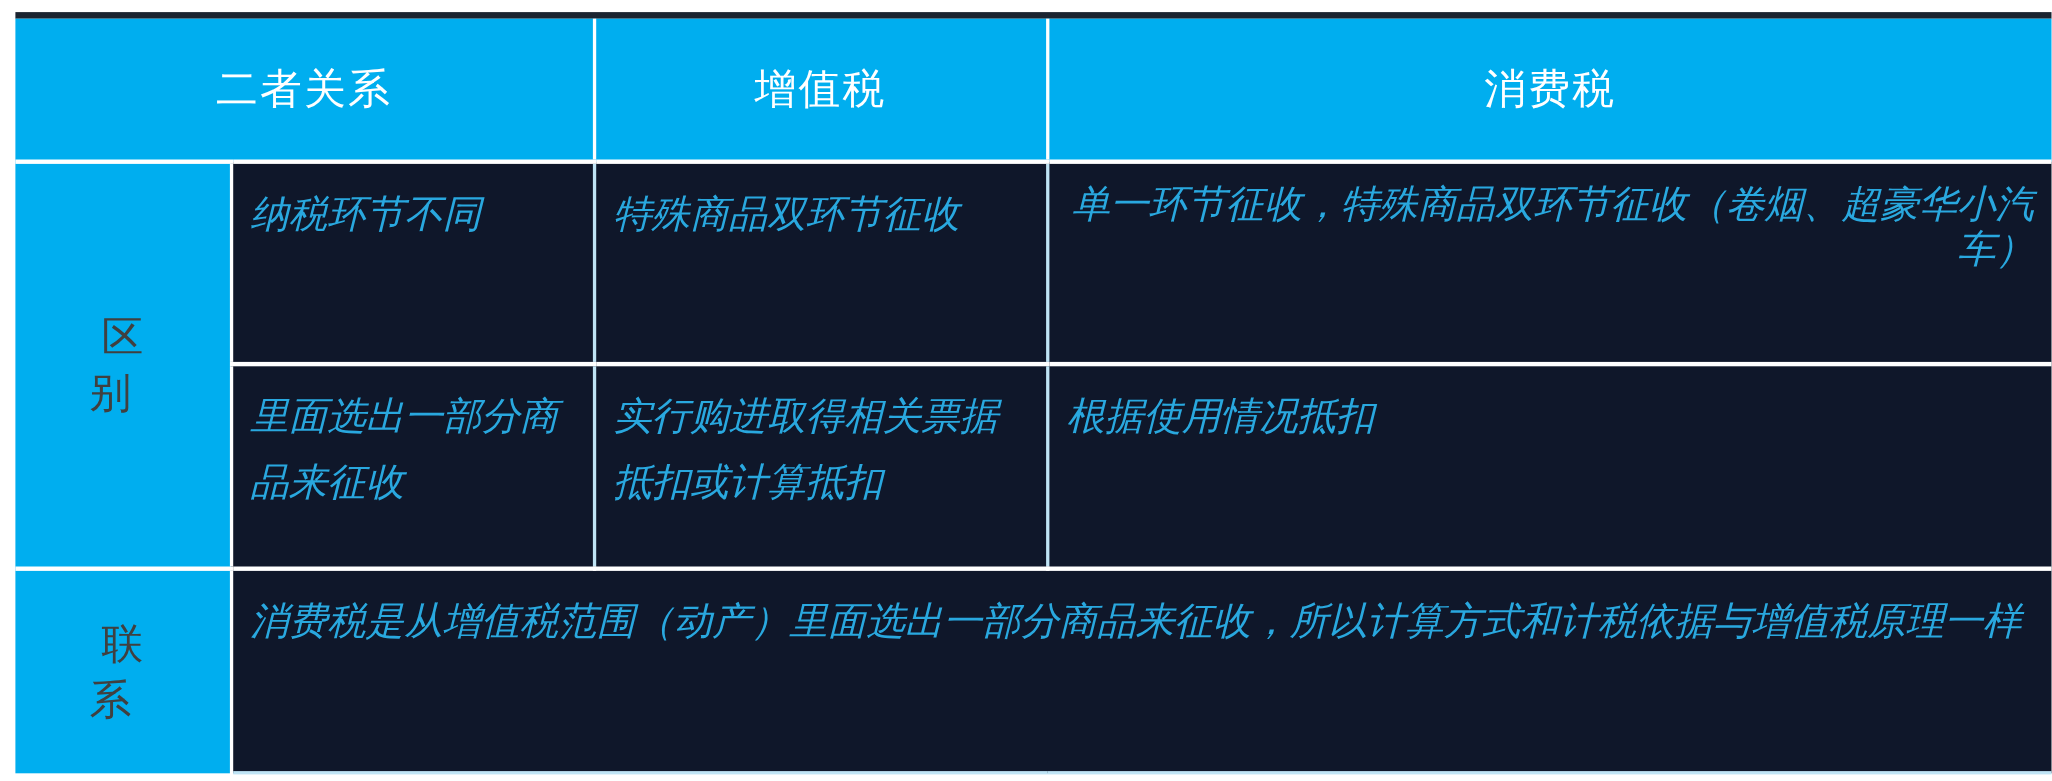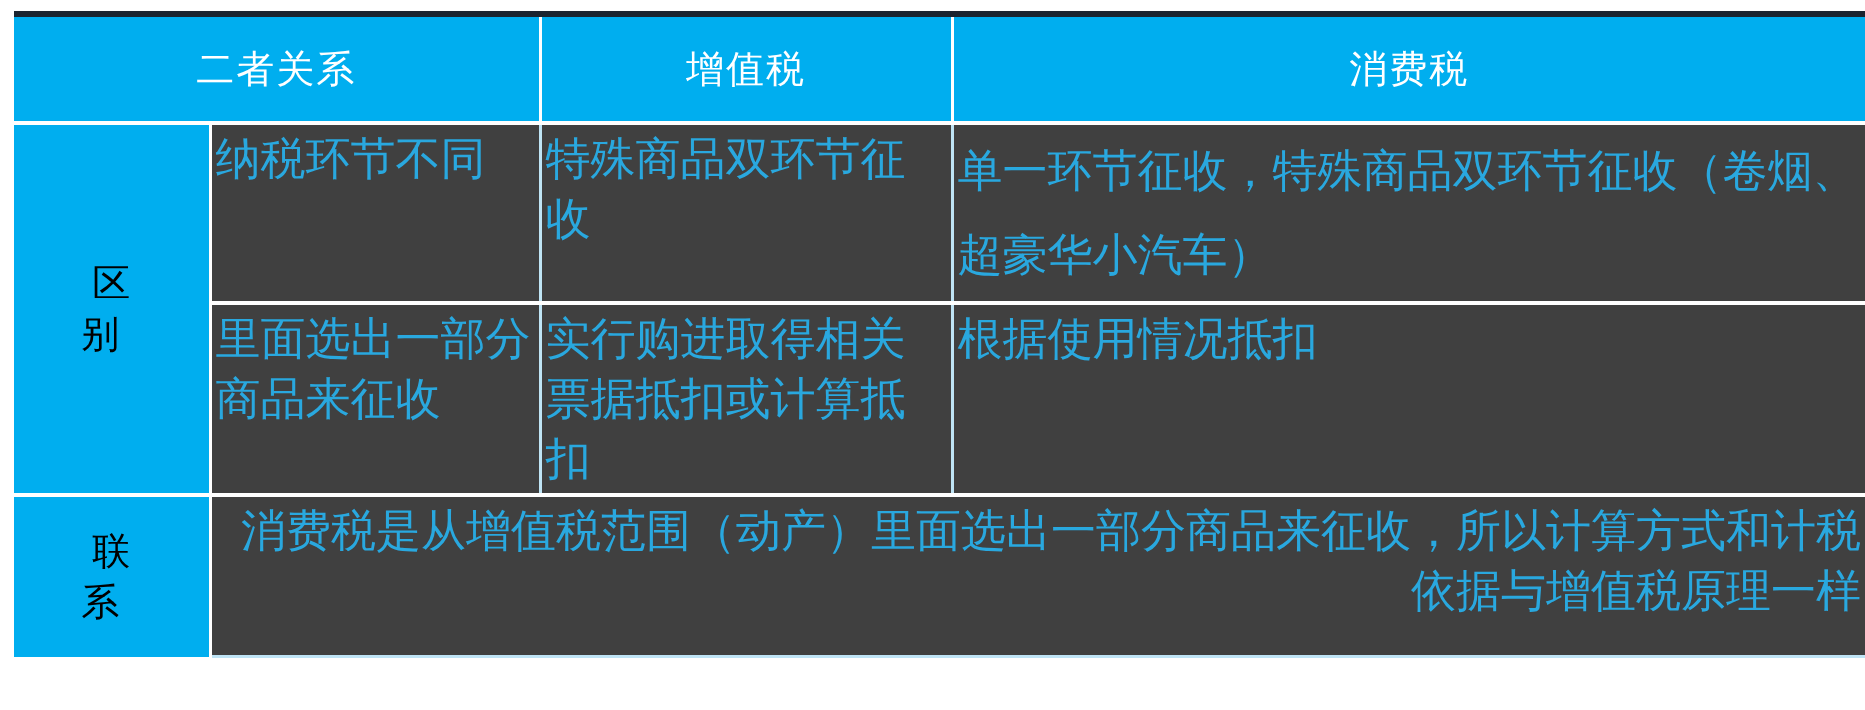--- a/index.html
+++ b/index.html
@@ -39,71 +39,72 @@
   }
 
   table.cmp {
     border-collapse: collapse;
     table-layout: fixed;
     width: 1851px;
   }
 
   table.cmp td {
     vertical-align: top;
-    padding: 4px;
+    padding: 16px;
     margin-top: 24px;
   }
 
   
   .hdr {
     background: #00AEEF;
     color: #ffffff;
     height: 96px;
     text-align: center;
     vertical-align: middle !important;
     font-size: 38px;
     letter-spacing: 2px;
     font-family: "Liberation Sans", "DejaVu Sans", sans-serif;
     font-weight: 400;
   }
   .hdr.sep-r { border-right: 3px solid #ffffff; }
 
   
   .lbl {
     background: #00AEEF;
-    color: #000000;
+    color: #404040;
     text-align: center;
     vertical-align: middle !important;
     font-size: 38px;
     font-family: "Liberation Sans", "DejaVu Sans", sans-serif;
     letter-spacing: 22px;
     text-indent: 22px;
     border-top: 4px solid #ffffff;
     border-right: 3px solid #ffffff;
   }
 
   
   .cell {
-    background: #404040;
+    background: #0f172a;
     color: #29A8DF;
-    font-size: 45px;
+    font-size: 35px;
     line-height: 60px;
     padding: 28px 18px 30px 22px;
     font-family: "Liberation Serif", "DejaVu Serif", serif;
     border-top: 4px solid #ffffff;
     border-bottom: 3px solid #BFE4F5;
     border-right: 3px solid #BFE4F5;
+    font-style: italic;
   }
   .cell.last-col { border-right: none; }
 
   .r1 { height: 148px; }
   .r2 { height: 150px; }
-  .r3 { height: 150px; text-align: right; }
+  .r3 { height: 150px; }
 
-  .tall { line-height: 84px; }
+  .tall { line-height: 41px; text-align: right; }
 
   .pad-wide { padding-left: 26px; }
 </style>
 </head>
 <body>
 
 <div id="page">
 
   <div class="top-rule"></div>
 

